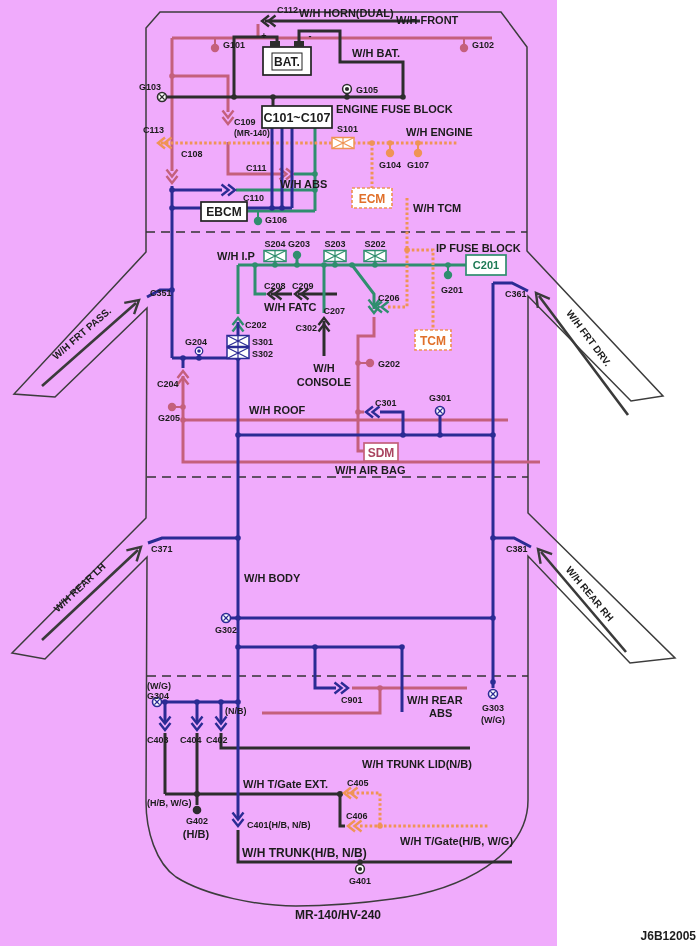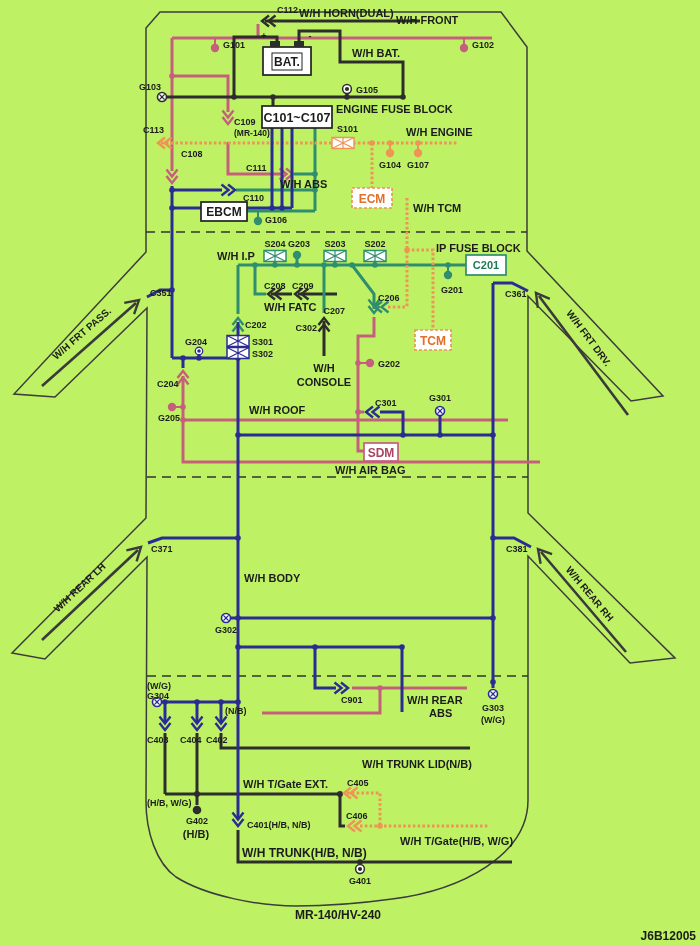--- a/index.html
+++ b/index.html
@@ -1,16 +1,16 @@
 <!DOCTYPE html>
 <html><head>
 <meta charset="utf-8">
 <style>
   html,body{margin:0;padding:0;background:#fff;}
-  .stage{width:700px;height:946px;position:relative;background:#bef264;}
+  .stage{width:557px;height:946px;position:relative;background:#f0abfc;}
   svg{display:block;}
   text{font-family:"Liberation Sans","DejaVu Sans",sans-serif;font-weight:700;fill:#1c1c1c;}
   .t8{font-size:8.5px;} .t9{font-size:9px;} .t10{font-size:10px;} .t11{font-size:11px;} .t12{font-size:12px;} .t13{font-size:12.5px;}
   .mid{text-anchor:middle;} .end{text-anchor:end;}
   .pk{color:#c4607c;} .bl{color:#2b2b94;} .gn{color:#2f8e6e;} .or{color:#ef9455;} .bk{color:#2d2d2d;} .dk{color:#3a3a3a;}
   .w{stroke:currentColor;stroke-width:3;fill:none;}
   .wd{stroke:currentColor;stroke-width:3;fill:none;stroke-dasharray:2.6 2.2;}
   .outline{fill:none;stroke:#3c3c3c;stroke-width:1.5;}
   .sep{stroke:#333;stroke-width:1.4;stroke-dasharray:9 6;fill:none;}
   .box{fill:#fff;stroke:#222;stroke-width:1.7;}

